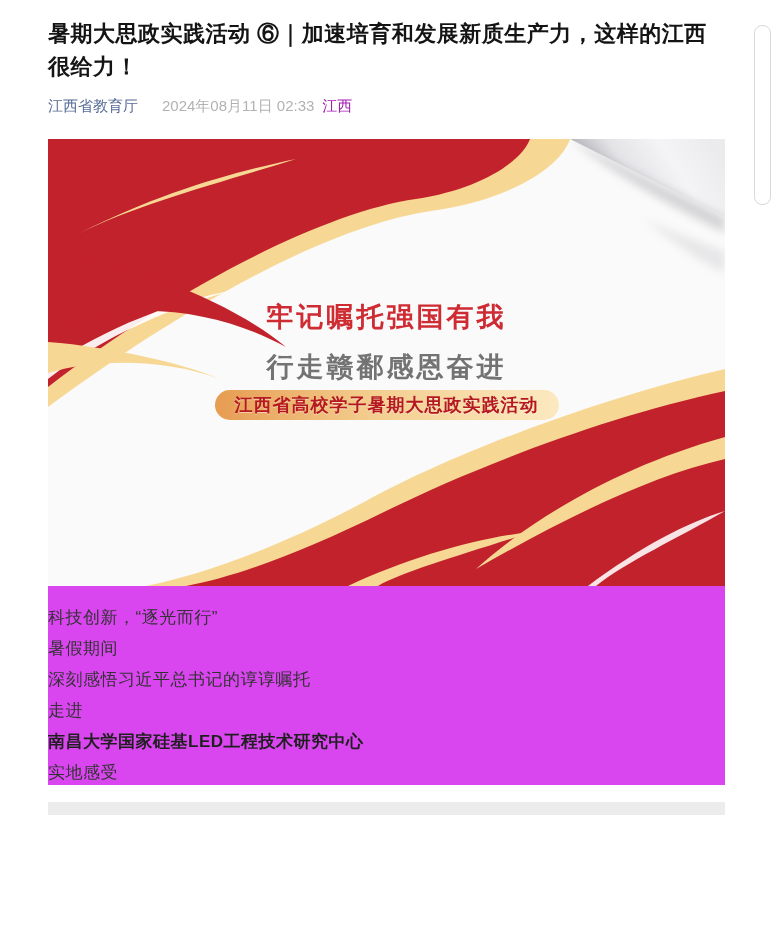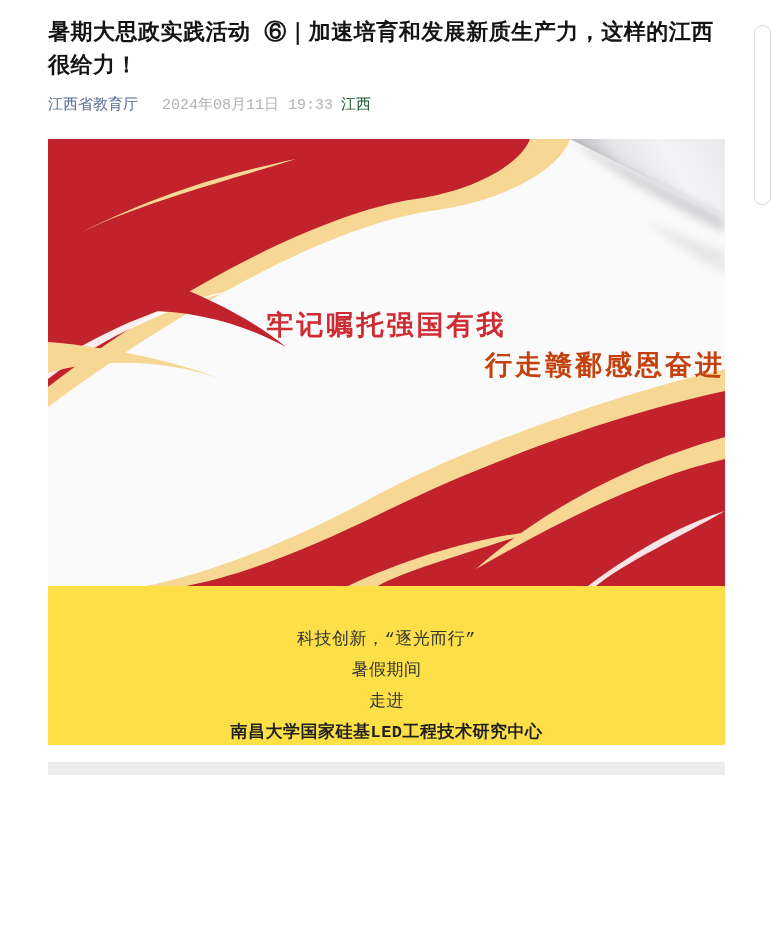--- a/index.html
+++ b/index.html
@@ -1,52 +1,52 @@
 <!DOCTYPE html>
 <html><head>
 <meta charset="utf-8">
 <style>
   * { margin:0; padding:0; box-sizing:border-box; }
   html,body { background:#ffffff; }
   .page {
     position:relative; width:772px; height:940px; overflow:hidden;
-    background:#ffffff; font-family:Liberation Mono, monospace;
+    background:#ffffff; font-family:Liberation Sans, sans-serif;
   }
   .article { position:absolute; left:48px; top:0; width:677px; }
   .title {
     margin-top:17px; font-size:22px; line-height:33px; font-weight:700;
     color:#141414; letter-spacing:0.5px;
   }
   .meta { margin-top:13px; font-size:15px; line-height:20px; }
   .meta .account { color:#576b95; margin-right:24px; cursor:pointer; }
   .meta .date { color:#b2b2b2; margin-right:8px; }
-  .meta .loc  { color:#14532d;margin-top:40px; }
+  .meta .loc  { color:#a21caf;margin-top:40px; }
 
   
   .banner {
     position:relative; margin-top:23px; width:677px; height:447px;
     background:#fbfafa; overflow:hidden;
   }
   .banner svg { position:absolute; left:0; top:0; }
   .banner-line {
     position:absolute; left:0; width:100%; text-align:center;
     font-weight:700; font-size:27px; letter-spacing:3px; line-height:32px;
   }
-  .banner-line.l1 { top:172px; }
+  .banner-line.l1 { top:162px; }
   .banner-line.l2 { top:212px; }
   .badge {
     position:absolute; top:251px; left:50%; transform:translateX(-50%);
     height:30px; line-height:30px; padding:0 20px; border-radius:16px;
     font-size:18px; font-weight:700; letter-spacing:1px; white-space:nowrap;
     text-shadow:0 1px 0 rgba(255,255,255,.45);
   }
 
   
   .body-text {
-    background:#fde047; text-align:center; padding-top:42px;
+    background:#d946ef; padding-top:20px;
   }
   .body-line {
     font-size:17px; line-height:24px; margin-bottom:7px; color:#333333;
     letter-spacing:0.5px;
   }
   .body-line.bold { font-weight:700; color:#1f1f1f; }
   .next-strip { margin-top:17px; height:13px; background:#ececec; }
 
   
   .scrollbar-track {
@@ -59,21 +59,21 @@
 </style>
 </head>
 <body>
 
 <div class="page">
   <div class="article">
 
     <h1 class="title">暑期大思政实践活动 ⑥｜加速培育和发展新质生产力，这样的江西很给力！</h1>
 
     <div class="meta">
-      <span class="account">江西省教育厅</span><span class="date">2024年08月11日 19:33</span><span class="loc">江西</span>
+      <span class="account">江西省教育厅</span><span class="date">2024年08月11日 02:33</span><span class="loc">江西</span>
     </div>
 
     <div class="banner" style="background: rgb(251, 250, 250);">
       <svg width="677" height="447" viewBox="0 0 677 447">
         <defs>
           <linearGradient id="curlUnder" x1="560" y1="70" x2="665" y2="5" gradientUnits="userSpaceOnUse">
             <stop offset="0" stop-color="#b3b3b8"></stop>
             <stop offset="0.30" stop-color="#e4e4e7"></stop>
             <stop offset="0.65" stop-color="#f4f4f6"></stop>
             <stop offset="1" stop-color="#ebebee"></stop>
@@ -95,29 +95,32 @@
         <path d="M0,203 C64,208 134,224 172,240 C114,219 48,220 0,234 Z" fill="#f7d794"></path>
 
         <path d="M677,230 C540,262 398,318 318,362 C228,410 152,436 98,447 L677,447 Z" fill="#f7d794"></path>
         <path d="M677,252 C555,278 423,330 338,372 C256,412 192,437 138,447 L677,447 Z" fill="#c2222b"></path>
         <path d="M677,298 C568,328 478,384 428,430 C508,384 598,338 677,320 Z" fill="#f7d794"></path>
         <path d="M540,447 C592,408 640,383 677,372 C632,398 576,424 548,447 Z" fill="#ffffff" opacity="0.88"></path>
         <path d="M300,447 C362,418 432,398 484,393 C420,414 356,432 330,447 Z" fill="#f7d794"></path>
       </svg>
 
       <div class="banner-line l1" style="color: rgb(206, 43, 51);">牢记嘱托强国有我</div>
-      <div class="banner-line l2" style="color: #c2410c; text-align: right;">行走赣鄱感恩奋进</div>
+      <div class="banner-line l2" style="color: #737373;">行走赣鄱感恩奋进</div>
+      <div class="badge" style="background: linear-gradient(90deg, rgb(231, 156, 82), rgb(243, 205, 142) 45%, rgb(252, 233, 192)); color: rgb(181, 25, 31);">江西省高校学子暑期大思政实践活动</div>
     </div>
 
     <div class="body-text">
 
     <p class="body-line">科技创新，“逐光而行”</p>
         <p class="body-line">暑假期间</p>
+        <p class="body-line">深刻感悟习近平总书记的谆谆嘱托</p>
         <p class="body-line">走进</p>
         <p class="body-line bold">南昌大学国家硅基LED工程技术研究中心</p>
+        <p class="body-line">实地感受</p>
       </div>
     <div class="next-strip"></div>
   </div>
 
   <div class="scrollbar-track">
     <div class="scrollbar-thumb"></div>
   </div>
 </div>
 
 </body></html>

